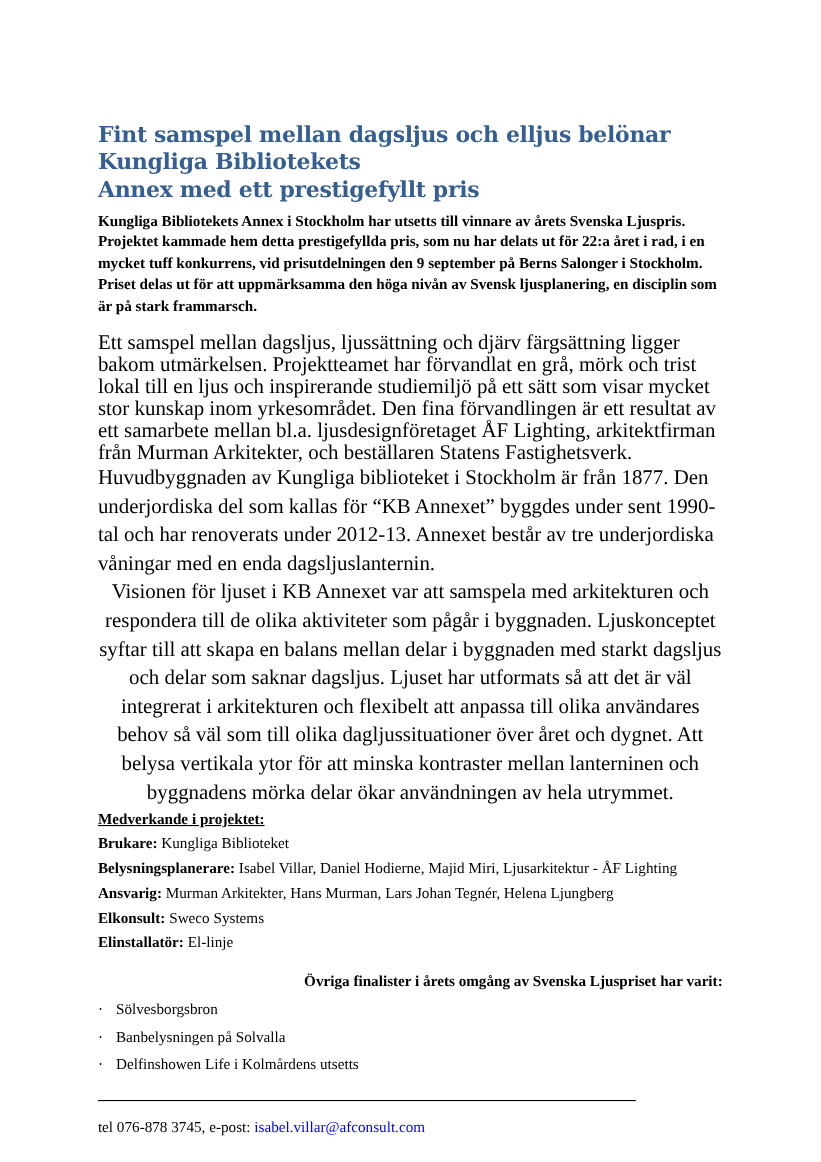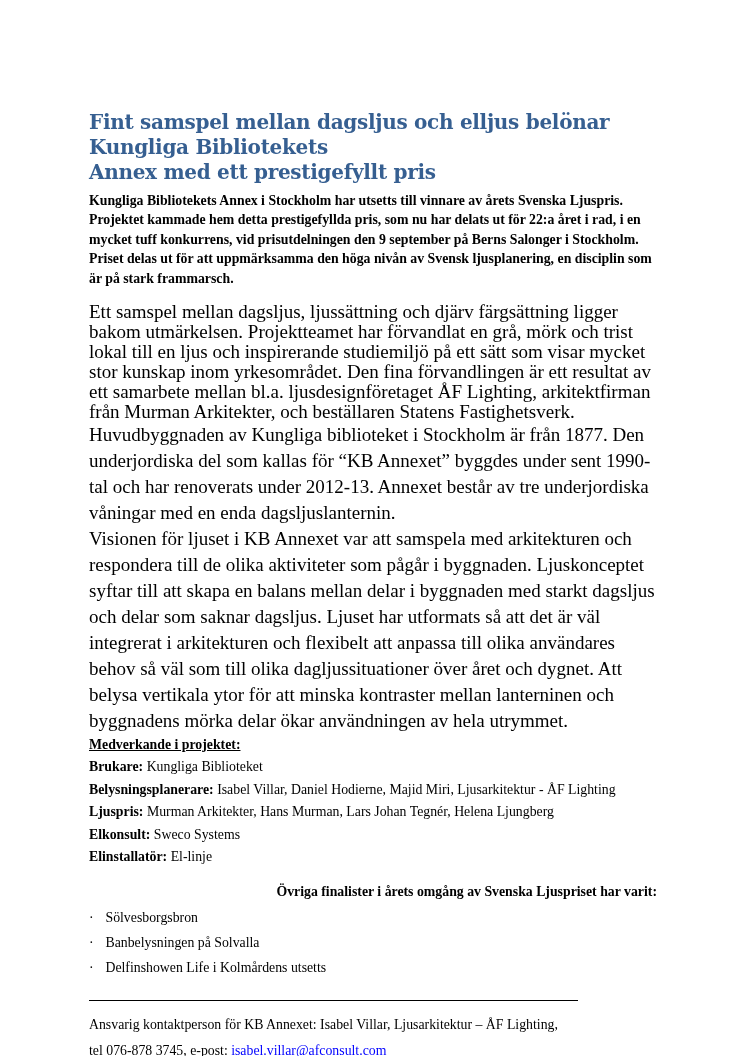--- a/index.html
+++ b/index.html
@@ -44,20 +44,21 @@
     line-height: 20px;
     margin-bottom: 9px;
   }
   .para-wide {
     line-height: 26px;
     margin-bottom: 8px;
   }
   .para-wide-last {
     line-height: 26px;
     margin-bottom: 20px;
+    text-align: center;
   }
   .credits {
     font-size: 13.8px;
     line-height: 22.4px;
     margin-bottom: 14px;
   }
   .credits-heading {
     margin: 0;
     font-weight: bold;
     text-decoration: underline;
@@ -120,21 +121,21 @@
     <p class="credits-heading">Medverkande i projektet: </p>
     <p class="credit-row">
       <span class="credit-label">Brukare:</span>
       <span>Kungliga Biblioteket</span>
     </p>
     <p class="credit-row">
       <span class="credit-label">Belysningsplanerare:</span>
       <span>Isabel Villar, Daniel Hodierne, Majid Miri, Ljusarkitektur - ÅF Lighting</span>
     </p>
     <p class="credit-row">
-      <span class="credit-label">Ljuspris:</span>
+      <span class="credit-label">Ansvarig:</span>
       <span>Murman Arkitekter, Hans Murman, Lars Johan Tegnér, Helena Ljungberg</span>
     </p>
     <p class="credit-row">
       <span class="credit-label">Elkonsult:</span>
       <span>Sweco Systems</span>
     </p>
     <p class="credit-row">
       <span class="credit-label">Elinstallatör:</span>
       <span>El-linje</span>
     </p>
@@ -151,21 +152,20 @@
       <span>Banbelysningen på Solvalla</span>
     </p>
     <p class="finalist-item">
       <span class="bullet">·</span>
       <span>Delfinshowen Life i Kolmårdens utsetts</span>
     </p>
   </div>
 
   <div class="divider"></div>
 
-  <p class="footer-line">Ansvarig kontaktperson för KB Annexet: Isabel Villar, Ljusarkitektur – ÅF Lighting,</p>
   <p class="footer-line">
     <span>tel 076-878 3745, e-post: </span><a class="email-link">isabel.villar@afconsult.com</a>
   </p>
 
   <div class="footer-gap"></div>
 
   <p class="footer-line">För information om tävlingen: Mervi Rokka, Ljuskultur, tel 070-211 45 41,</p>
 
 </div>
 

